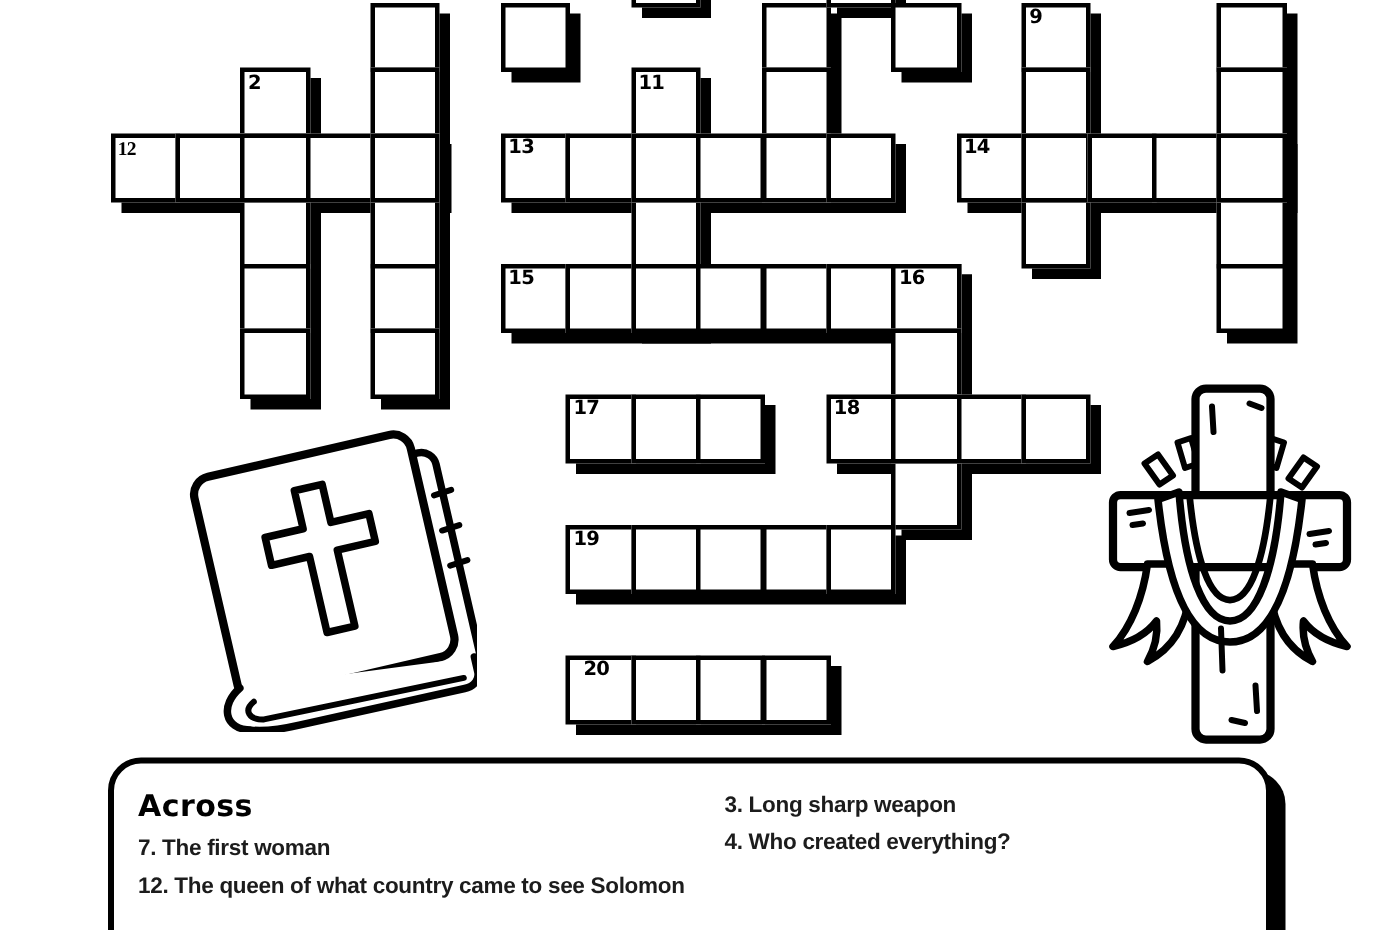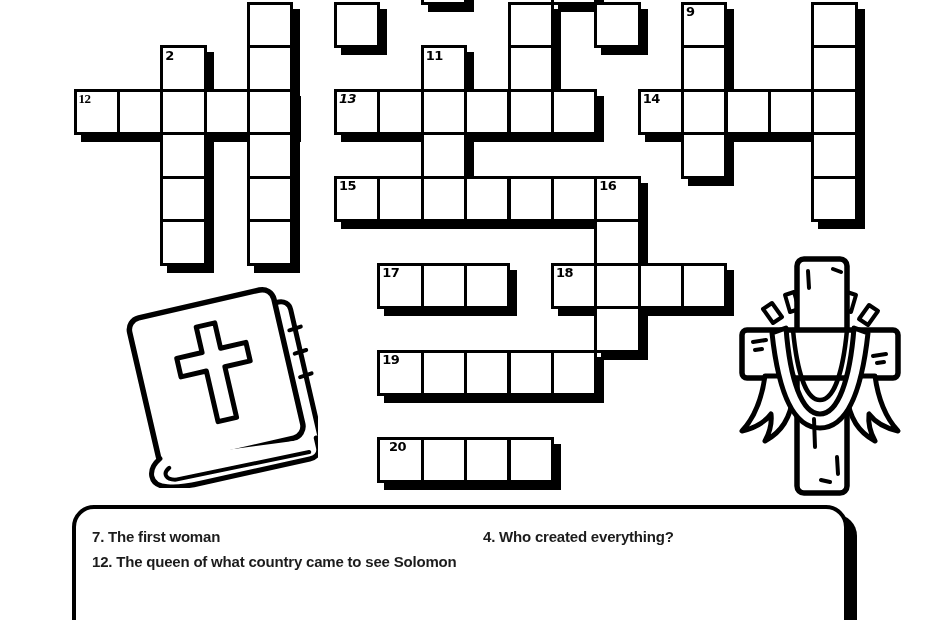--- a/index.html
+++ b/index.html
@@ -90,21 +90,21 @@
       <div class="cell" style="left: 160.3px; top: 88.5px; width: 46.4px; height: 46.5px;"></div>
       <div class="cell" style="left: 203.7px; top: 88.5px; width: 46.4px; height: 46.5px;"></div>
       <div class="cell" style="left: 247.1px; top: 88.5px; width: 46.4px; height: 46.5px;"></div>
       <div class="cellnum" style="left: 78.5px; top: 92px; font-family: Liberation Serif, serif;">12</div>
       <div class="cell" style="left: 333.9px; top: 88.5px; width: 46.4px; height: 46.5px;"></div>
       <div class="cell" style="left: 377.3px; top: 88.5px; width: 46.4px; height: 46.5px;"></div>
       <div class="cell" style="left: 420.7px; top: 88.5px; width: 46.4px; height: 46.5px;"></div>
       <div class="cell" style="left: 464.1px; top: 88.5px; width: 46.4px; height: 46.5px;"></div>
       <div class="cell" style="left: 507.5px; top: 88.5px; width: 46.4px; height: 46.5px;"></div>
       <div class="cell" style="left: 550.9px; top: 88.5px; width: 46.4px; height: 46.5px;"></div>
-      <div class="cellnum" style="left: 338.9px; top: 92px; font-style: italic;">13</div>
+      <div class="cellnum" style="left: 338.9px; top: 92px;">13</div>
       <div class="cell" style="left: 637.7px; top: 88.5px; width: 46.4px; height: 46.5px;"></div>
       <div class="cell" style="left: 681.1px; top: 88.5px; width: 46.4px; height: 46.5px;"></div>
       <div class="cell" style="left: 724.5px; top: 88.5px; width: 46.4px; height: 46.5px;"></div>
       <div class="cell" style="left: 767.9px; top: 88.5px; width: 46.4px; height: 46.5px;"></div>
       <div class="cell" style="left: 811.3px; top: 88.5px; width: 46.4px; height: 46.5px;"></div>
       <div class="cellnum" style="left: 642.7px; top: 92px;">14</div>
       <div class="cell" style="left: 333.9px; top: 175.5px; width: 46.4px; height: 46.5px;"></div>
       <div class="cell" style="left: 377.3px; top: 175.5px; width: 46.4px; height: 46.5px;"></div>
       <div class="cell" style="left: 420.7px; top: 175.5px; width: 46.4px; height: 46.5px;"></div>
       <div class="cell" style="left: 464.1px; top: 175.5px; width: 46.4px; height: 46.5px;"></div>
@@ -165,25 +165,27 @@
         <path d="M140 125 c3 22 11 42 23 55 c-13 -3 -23 -9 -29 -17 c-1 9 1 18 6 27 c-17 -9 -26 -25 -28 -45 l0 -20 z" stroke-width="5"></path>
         <path d="M51 77 c4 52 16 86 34 86 c18 0 30 -34 34 -86 l14 5 c-6 56 -20 95 -48 95 c-28 0 -42 -39 -48 -95 z" stroke-width="5"></path>
         <path d="M58 79 c4 42 13 70 27 70 c14 0 23 -28 27 -70" fill="none" stroke-width="4.5"></path>
         <path d="M18 91 l13 -2 M20 99 l7 -1 M151 103 l-13 2 M149 111 l-7 1 M73 20 l1 17 M98 18 l8 3 M79 168 l1 28 M102 206 l1 17 M86 229 l9 2" fill="none" stroke-width="4"></path>
       </g>
     </svg>
   </div>
 
   <div id="clue-panel">
     <div class="clue-col across">
+      <div class="clue-heading">Across</div>
       <div class="clue-list">
           <div class="clue">7. The first woman</div>
           <div class="clue">12. The queen of what country came to see Solomon</div>
         </div>
     </div>
     <div class="clue-col down">
       <div class="clue-list">
+          <div class="clue">3. Long sharp weapon</div>
           <div class="clue">4. Who created everything?</div>
         </div>
     </div>
   </div>
 
 </div>
 
 </body></html>

